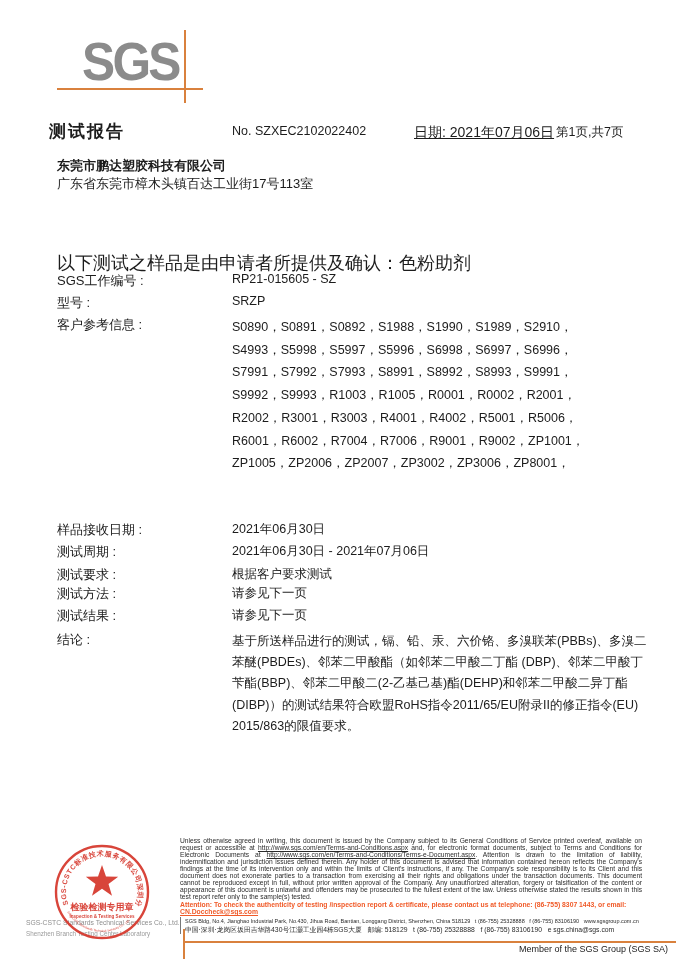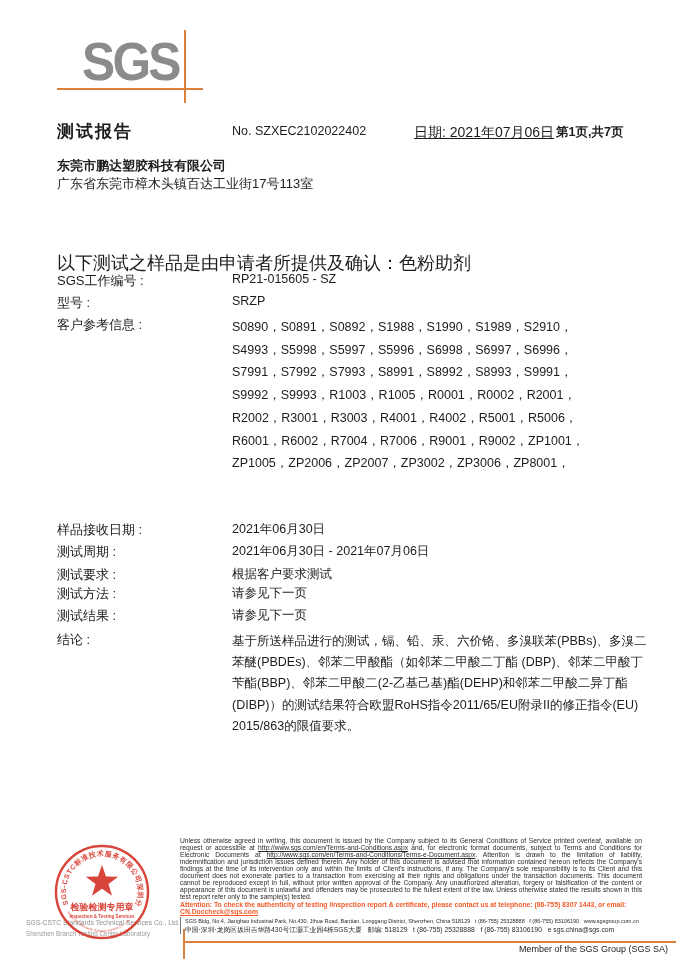--- a/index.html
+++ b/index.html
@@ -8,24 +8,24 @@
     font-family:"Liberation Sans","DejaVu Sans",sans-serif;
     color:#1c1c1c;overflow:hidden;
   }
   .abs{position:absolute;}
   
   .logo-text{left:82px;top:34px;font-size:54px;font-weight:bold;color:#8b8b8b;
     letter-spacing:-3px;line-height:1;transform:scaleX(.92);transform-origin:left top;}
   .logo-hline{left:57px;top:88px;width:146px;height:2px;background:#d9813d;}
   .logo-vline{left:184px;top:30px;width:2px;height:73px;background:#d9813d;}
   
-  .report-title{left:57px;top:120px;font-size:17px;font-weight:bold;letter-spacing:2px;}
+  .report-title{left:49px;top:120px;font-size:17px;font-weight:bold;letter-spacing:2px;}
   .report-no{left:232px;top:124px;font-size:12.5px;}
   .report-date{left:414px;top:124px;font-size:14px;text-decoration:underline;}
-  .report-page{left:556px;top:124px;font-size:12.5px;font-weight:bold;}
+  .report-page{left:556px;top:124px;font-size:12.5px;}
   
   .company{left:57px;top:157px;font-size:13px;font-weight:bold;}
   .addr{left:57px;top:175px;font-size:13px;font-weight:normal;}
   
   .statement{left:57px;top:251px;font-size:18px;}
   .row{left:0;width:677px;}
   .row .lbl{position:absolute;left:57px;font-size:13px;}
   .row .val{position:absolute;left:232px;width:420px;font-size:12.5px;}
   .codes{line-height:22.7px;}
   .conclusion-val{line-height:21.2px;width:414px;}

